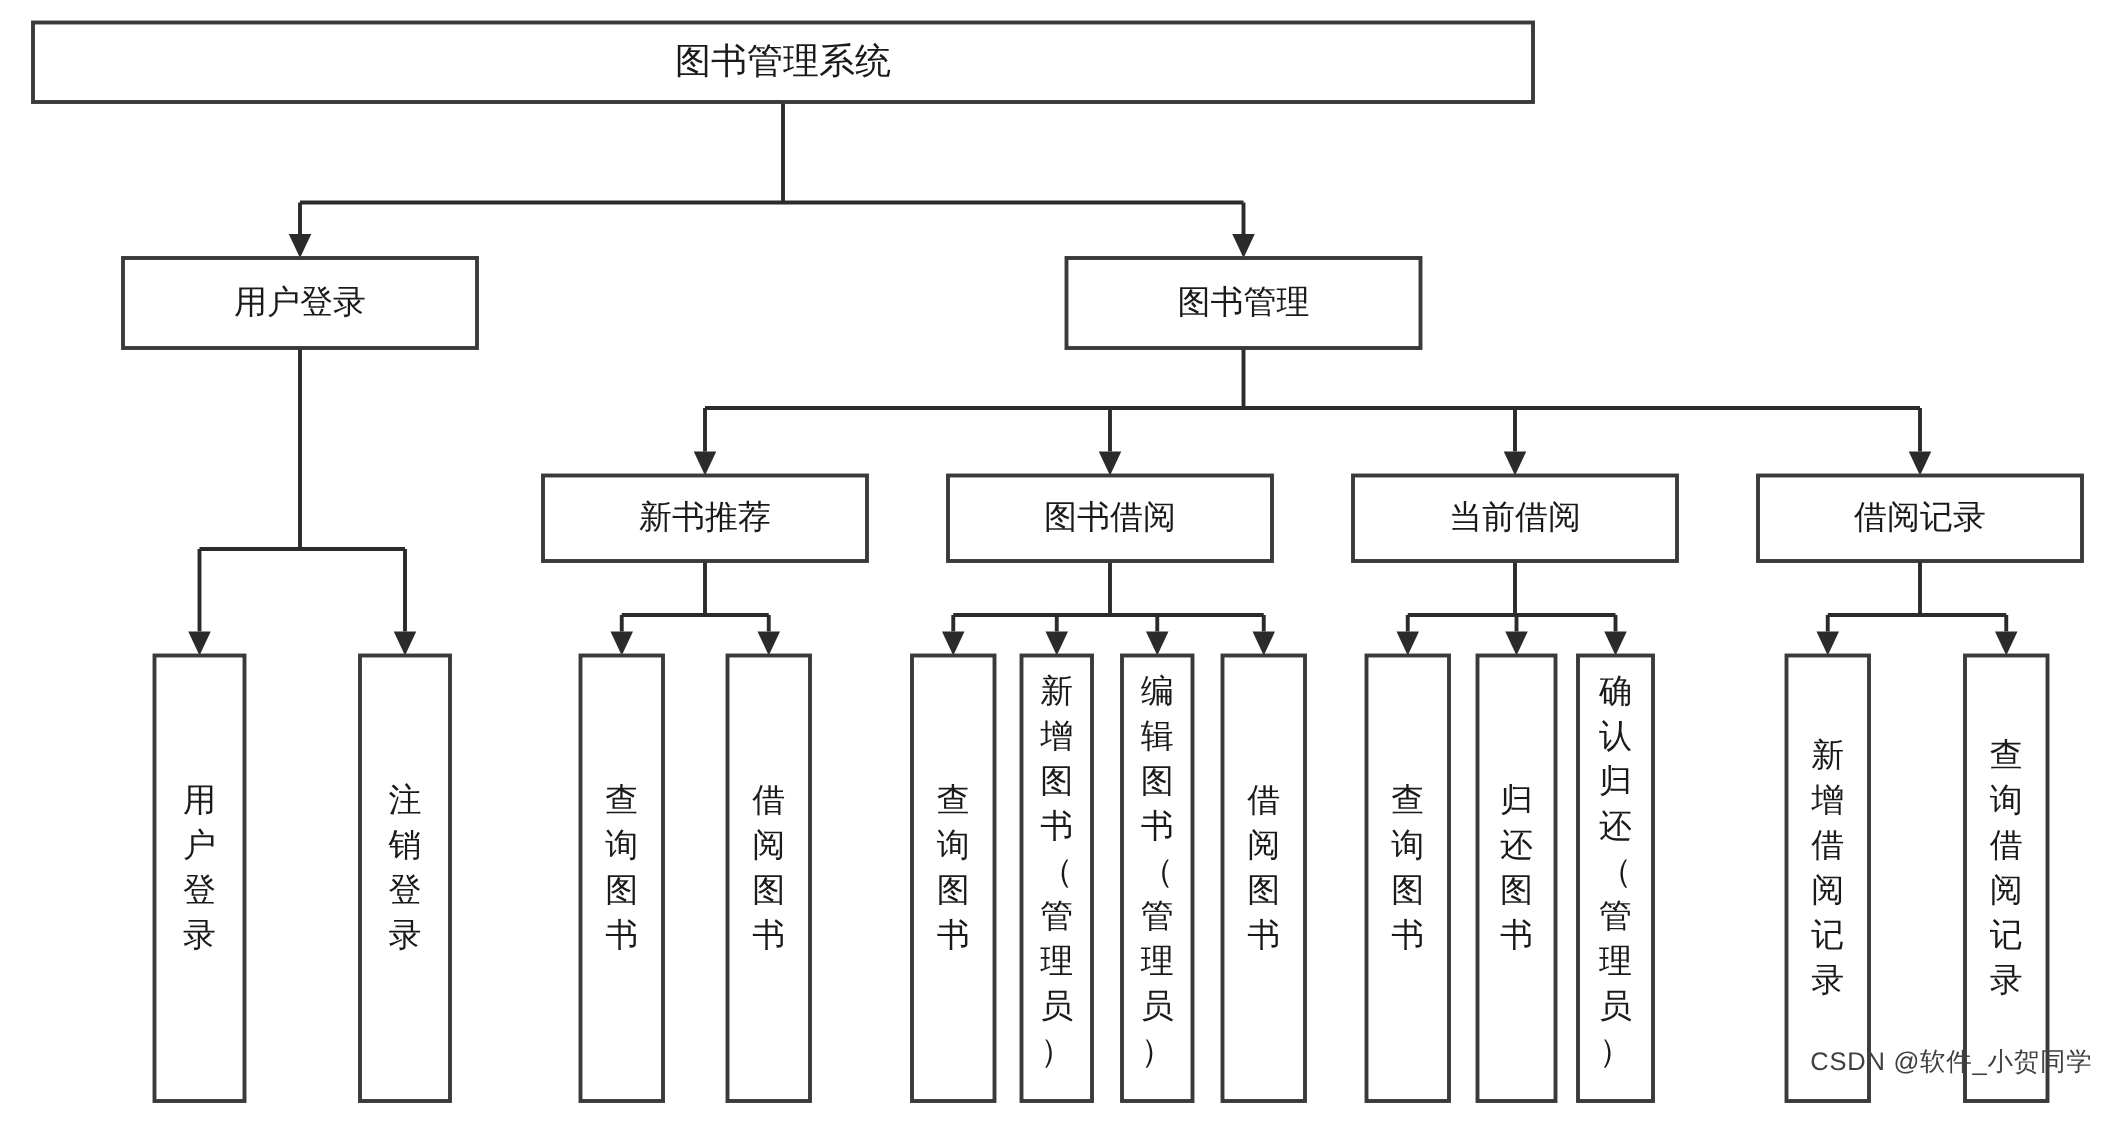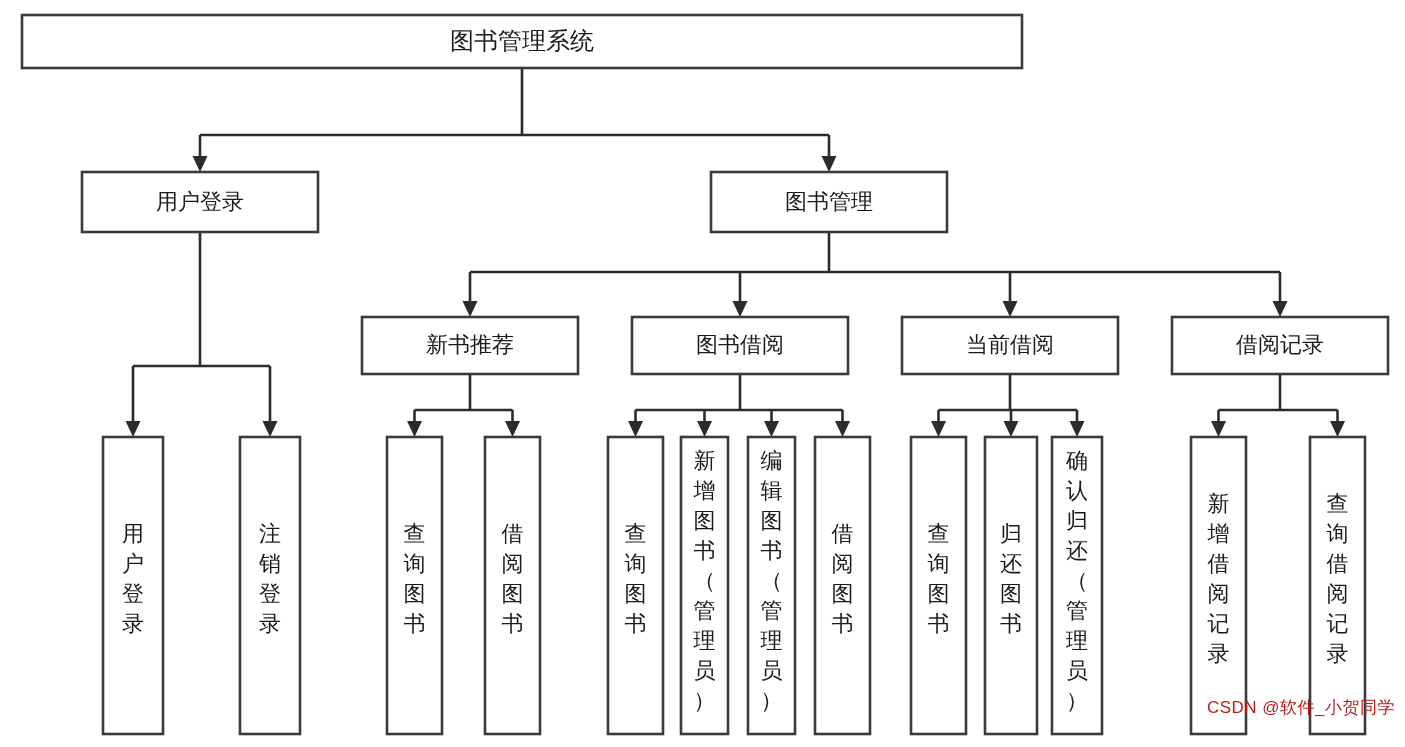--- a/index.html
+++ b/index.html
@@ -58,21 +58,21 @@
     fill: #1a1a1a;
     font-size: 22px;
     text-anchor: middle;
   }
   .watermark {
     position: absolute;
     right: 10px;
     bottom: 6px;
     font-family: "Liberation Sans", "DejaVu Sans", sans-serif;
     font-size: 17px;
-    color: #b91c1c;
+    color: #404040;
     letter-spacing: 0.5px;
     white-space: nowrap;
     user-select: none;
   }
 </style>
 </head>
 <body>
 
 <div id="diagram-root">
   <svg class="diagram" viewBox="0 0 1405 747" xmlns="http://www.w3.org/2000/svg">

